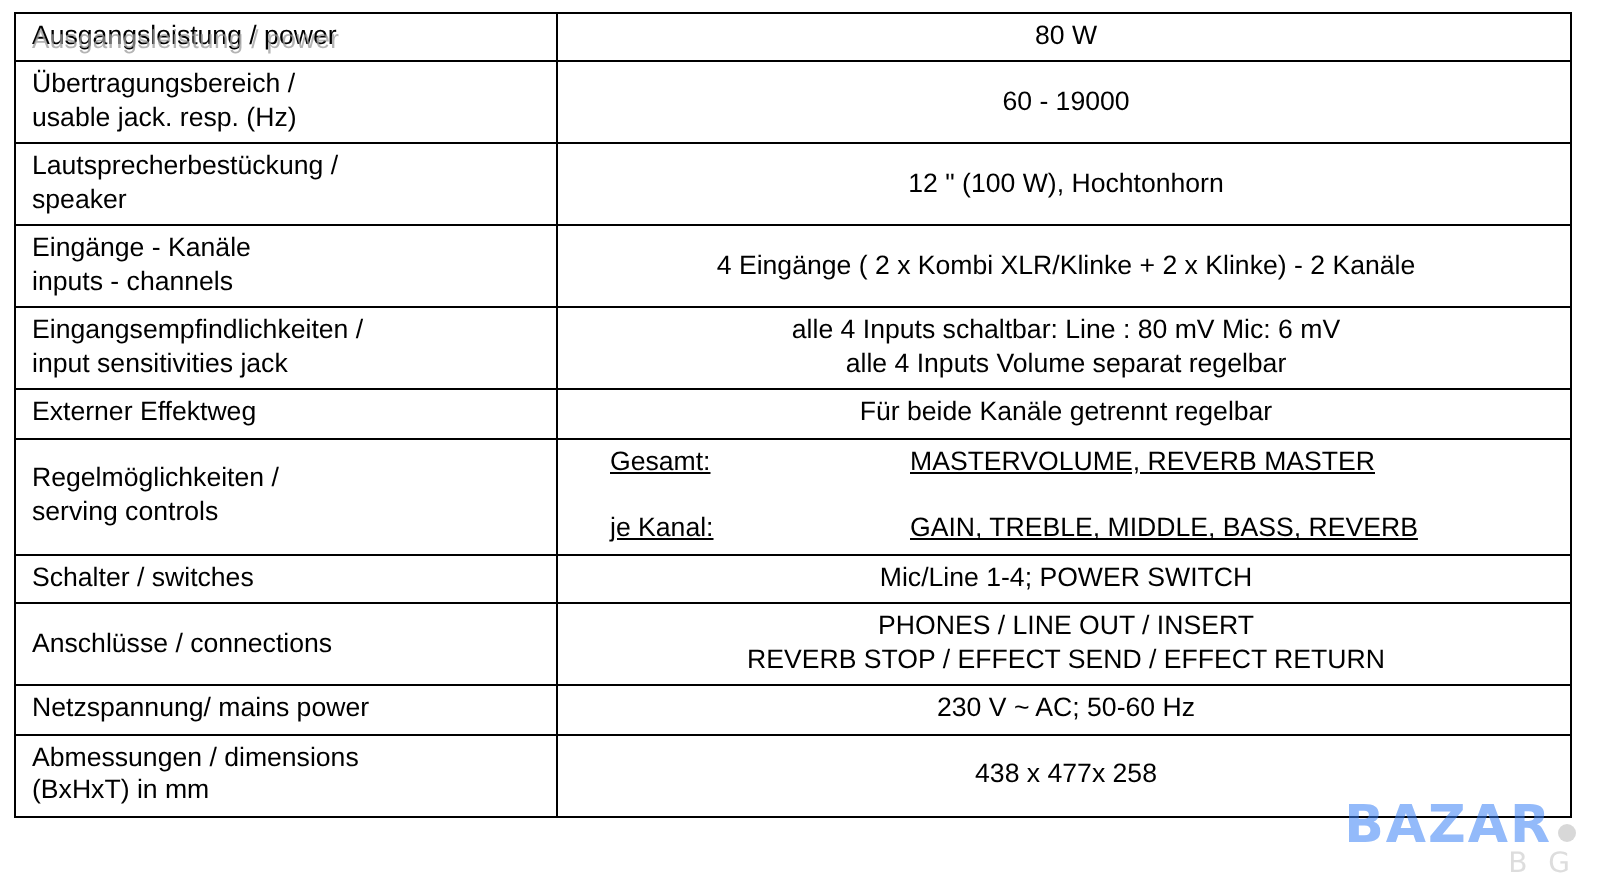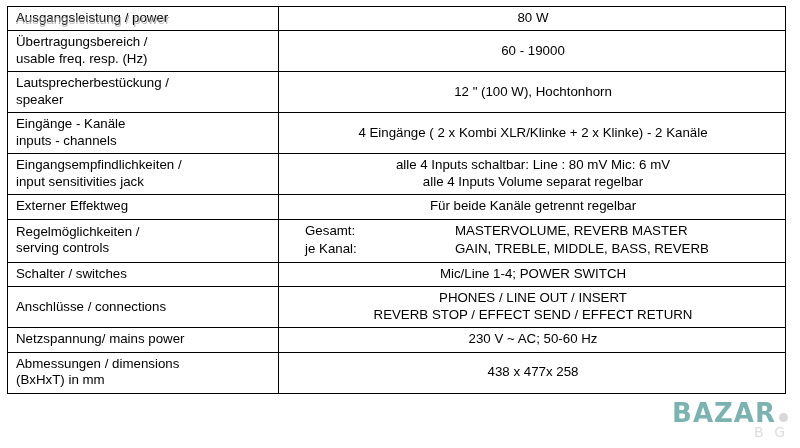--- a/index.html
+++ b/index.html
@@ -63,21 +63,22 @@
     line-height: 1.28;
     margin-top: 23px;
   }
   .val-lines > div {
     white-space: nowrap;
   }
   
   .controls-grid {
     display: flex;
     flex-direction: column;
-    gap: 2px;
+    gap: 17px;
+    text-decoration: underline;
   }
   .controls-row {
     display: flex;
     align-items: baseline;
   }
   .controls-key {
     width: 150px;
     text-align: left;
     padding-left: 18px;
     white-space: nowrap;
@@ -93,21 +94,21 @@
     right: 12px;
     bottom: 8px;
     z-index: 6;
     pointer-events: none;
     opacity: 0.55;
   }
   .watermark-text {
     font-family: "DejaVu Sans", sans-serif;
     font-weight: bold;
     font-size: 26px;
-    color: #0f766e;
+    color: #3b82f6;
     letter-spacing: 1px;
   }
   .watermark-dot {
     display: inline-block;
     width: 9px;
     height: 9px;
     background: #b9b9b9;
     border-radius: 50%;
     margin-left: 3px;
     vertical-align: middle;
@@ -144,21 +145,21 @@
         <td class="col-value">
           <div class="val-lines">
             <div>80 W</div>
           </div>
         </td>
       </tr>
 
       <tr>
         <td class="col-label two-line">
           <div>Übertragungsbereich /</div>
-          <div>usable freq. resp. (Hz)</div>
+          <div>usable jack. resp. (Hz)</div>
         </td>
         <td class="col-value">
           <div class="val-lines">
             <div>60 - 19000</div>
           </div>
         </td>
       </tr>
 
       <tr>
         <td class="col-label two-line">

